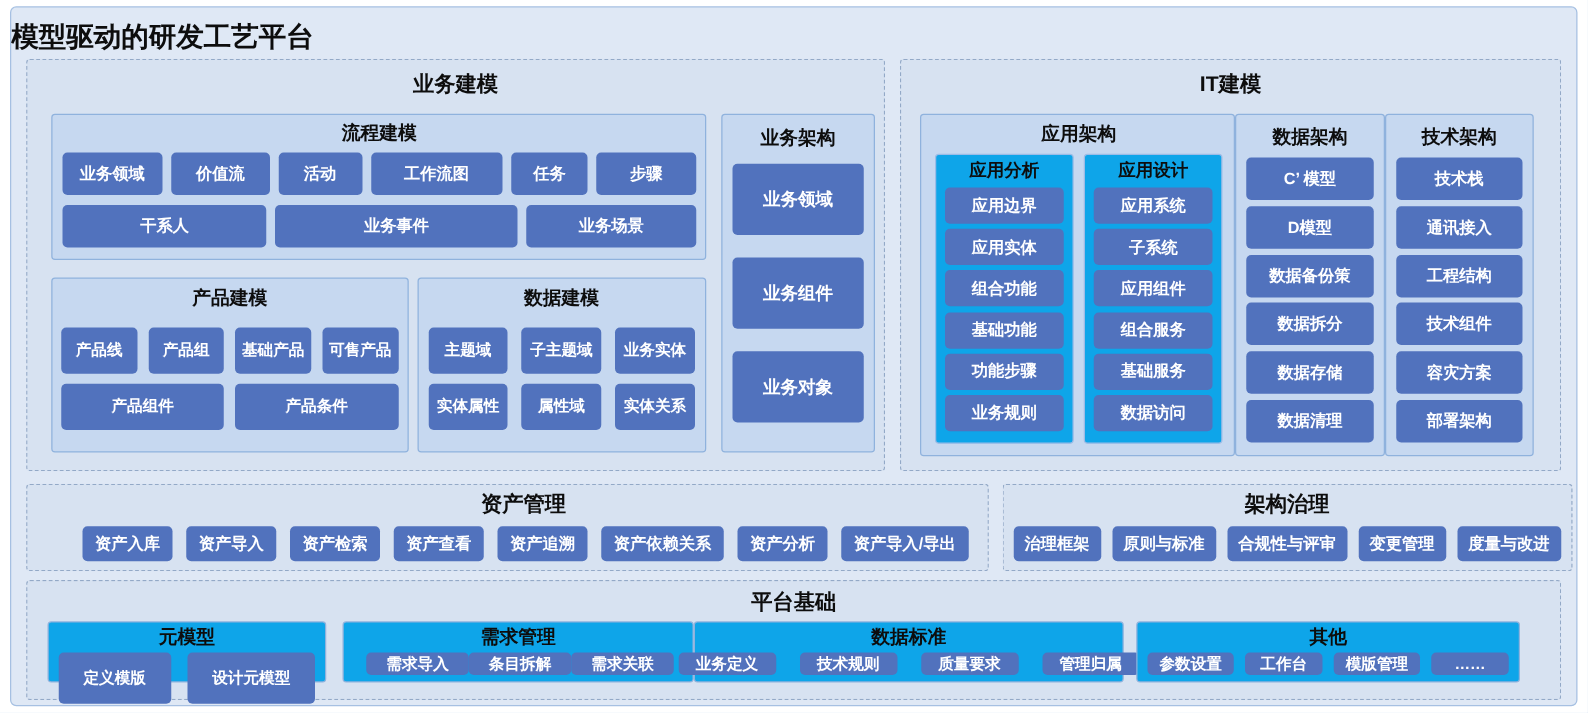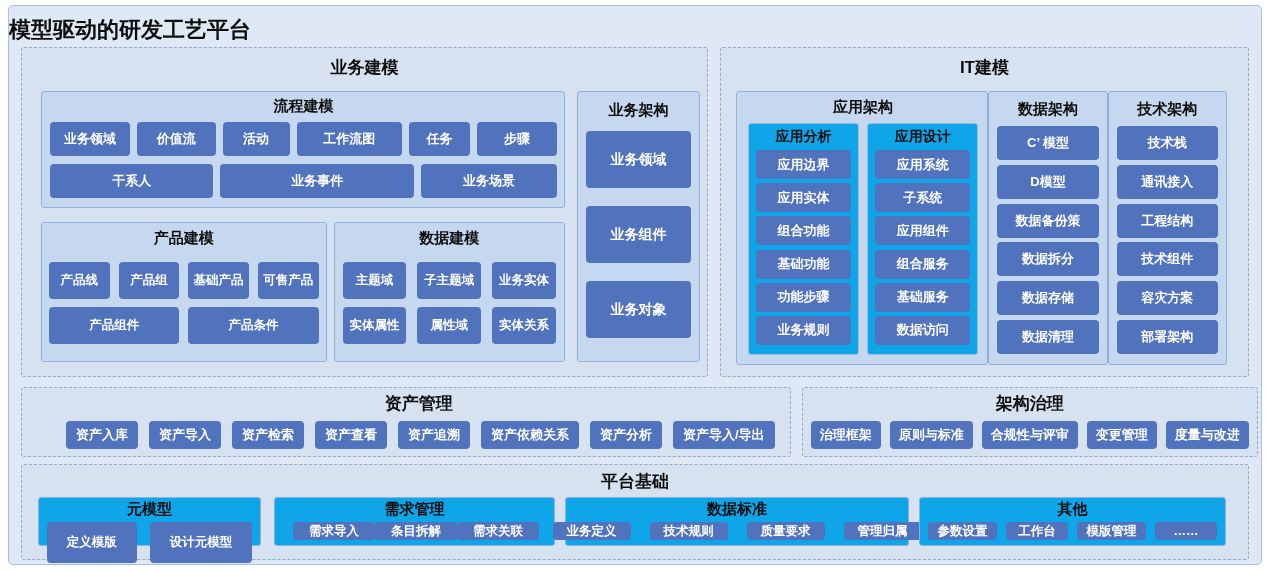--- a/index.html
+++ b/index.html
@@ -67,21 +67,21 @@
 .pf-box { background:#0ea5e9; border:1px solid #8fb2dd; border-radius:3px; padding:2px 8px 5px; display:flex; flex-direction:column; }
 .pf-box .box-title { font-size:15px; margin-bottom:3px; }
 .pf-items { flex:1; display:flex; gap:10px; justify-content:center; }
 .pf-items .blk { font-size:12.5px; padding:0 14px; }
 .pf-meta { width:223px; }
 .pf-meta .pf-items { gap:13px; }
 .pf-meta .blk { padding:12px 20px; }
 .pf-req { width:281px; margin-left:13px; }
 .pf-req .pf-items { gap:0; justify-content:space-between; padding:0 10px; }
 .pf-req .blk { padding:0 16px; }
-.pf-std { width:344px; margin-left:10px; }
+.pf-std { width:344px; }
 .pf-std .pf-items { gap:19px; }
 .pf-oth { width:307px; margin-left:10px; }
 .pf-oth .pf-items { gap:9px; }
 .pf-oth .blk { padding:0 10px; min-width:62px; }
 </style>
 </head>
 <body>
 
 <div class="outer">
   <div class="main-title">模型驱动的研发工艺平台</div>

